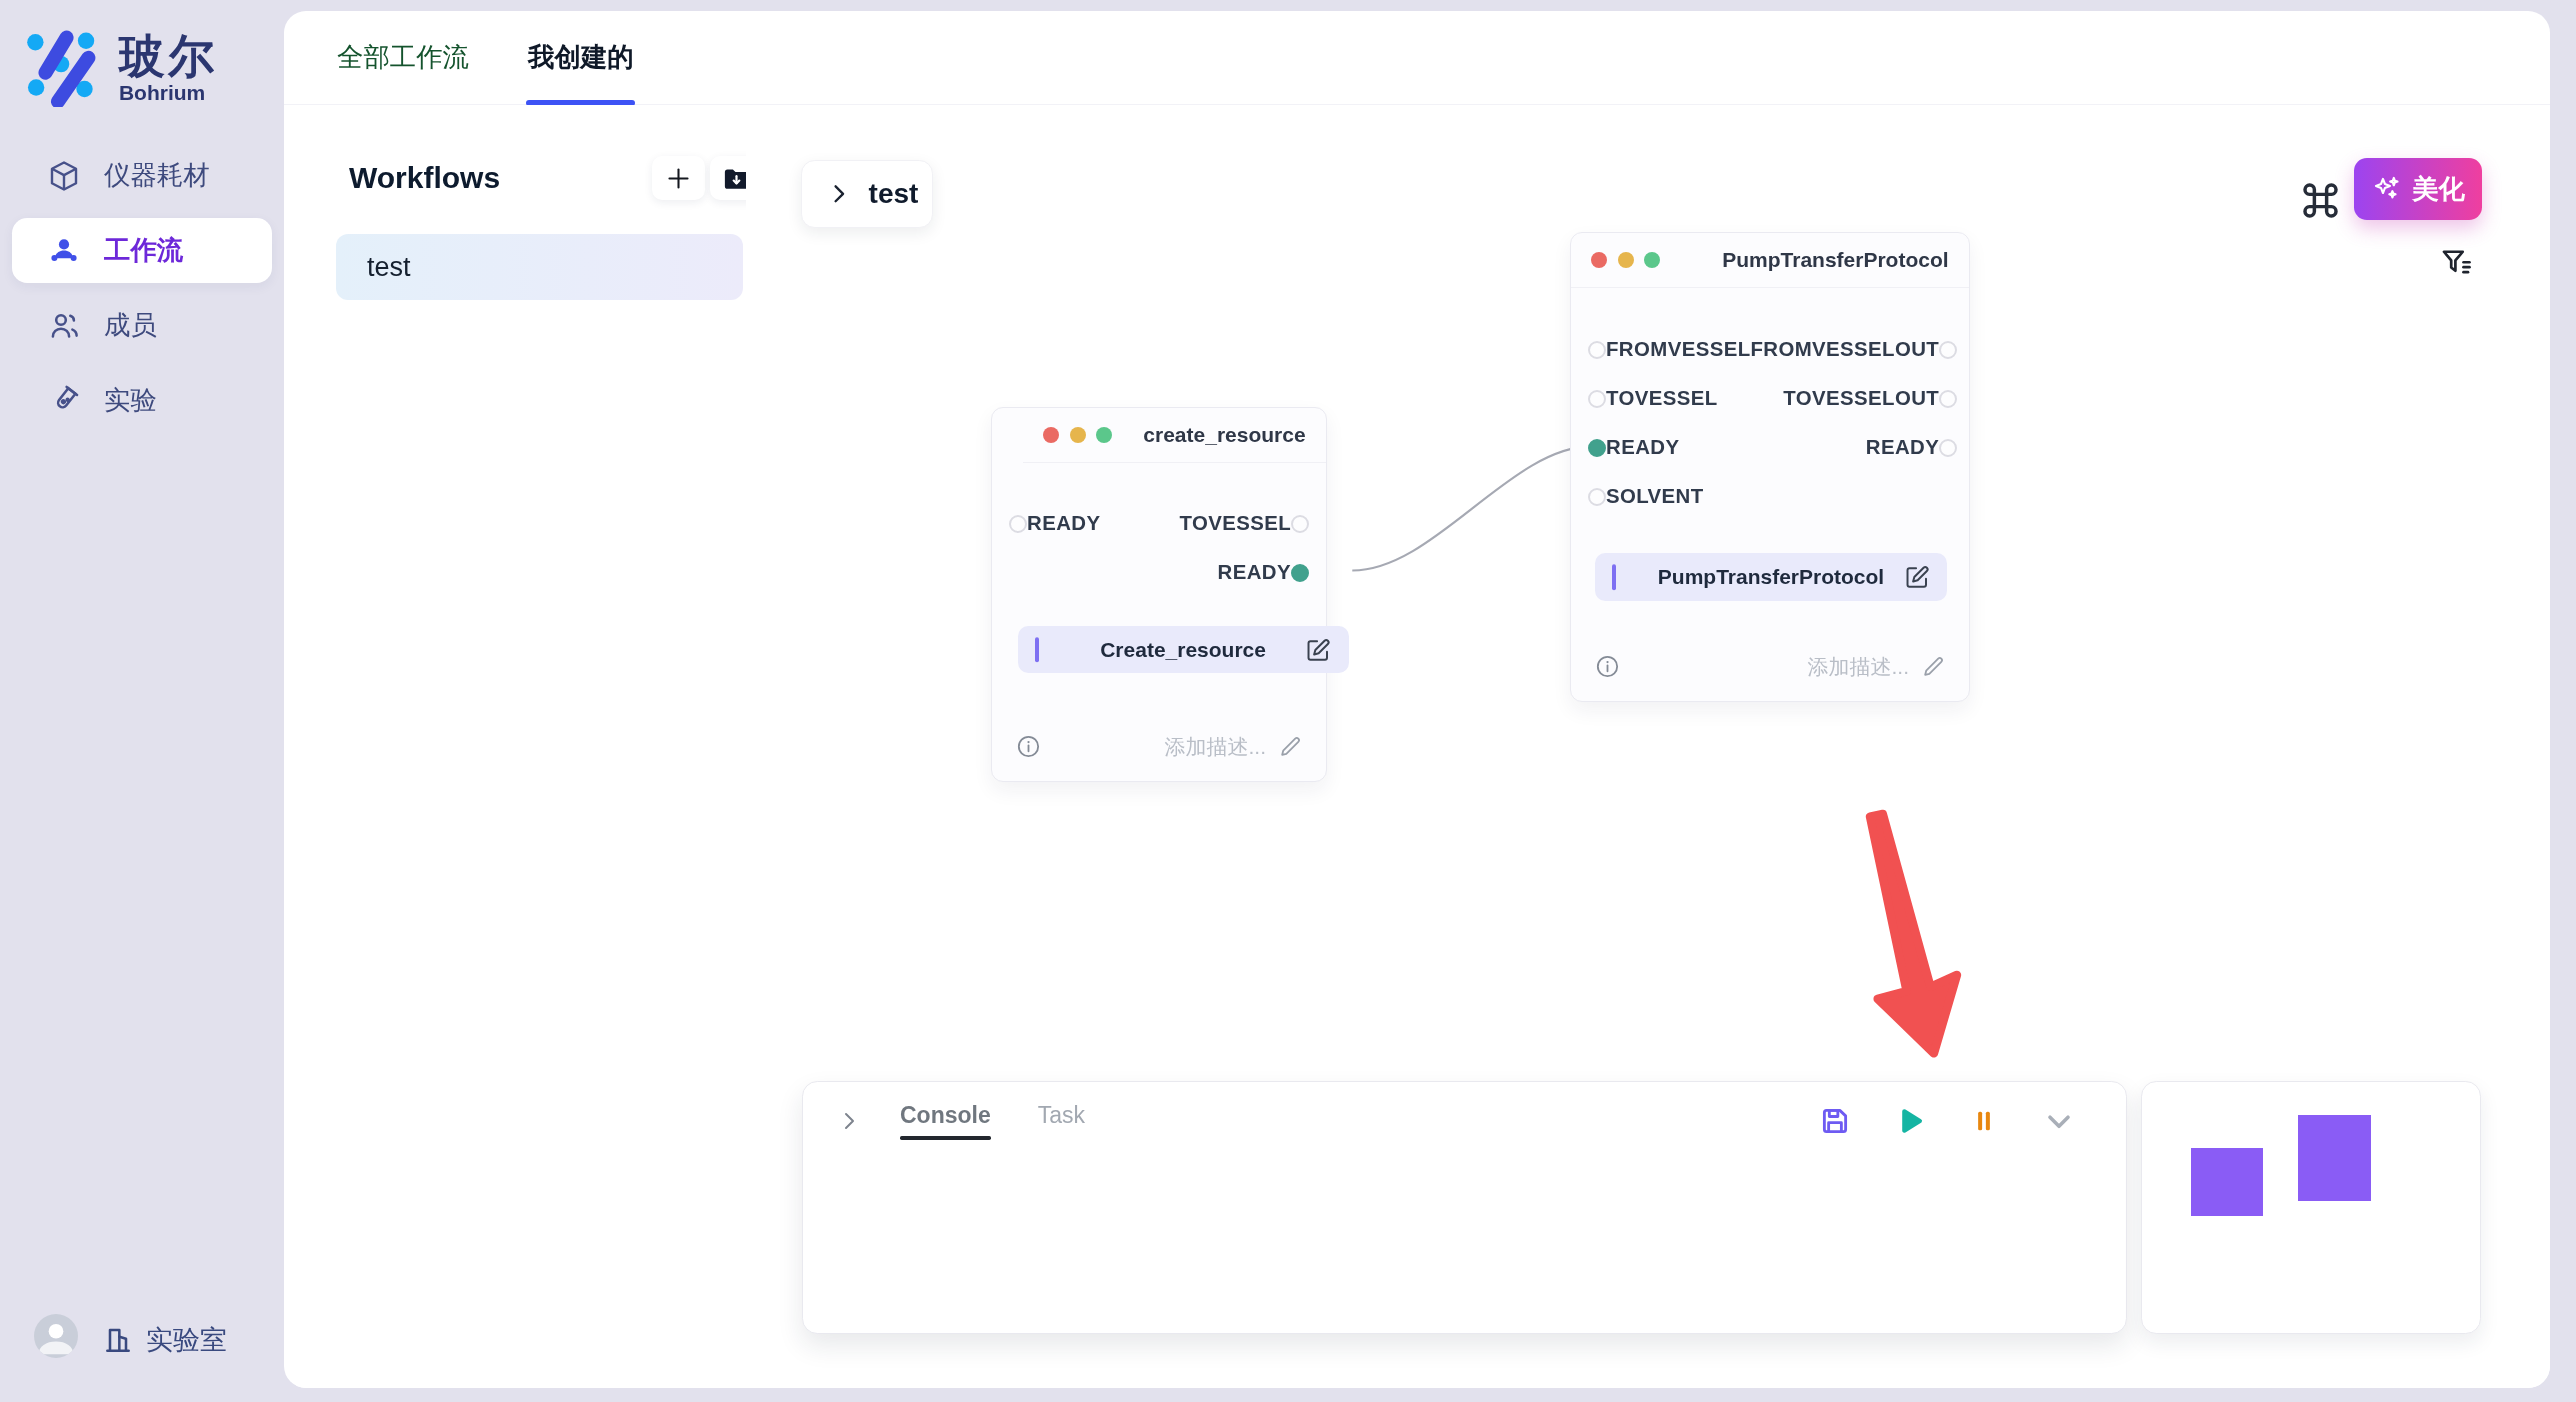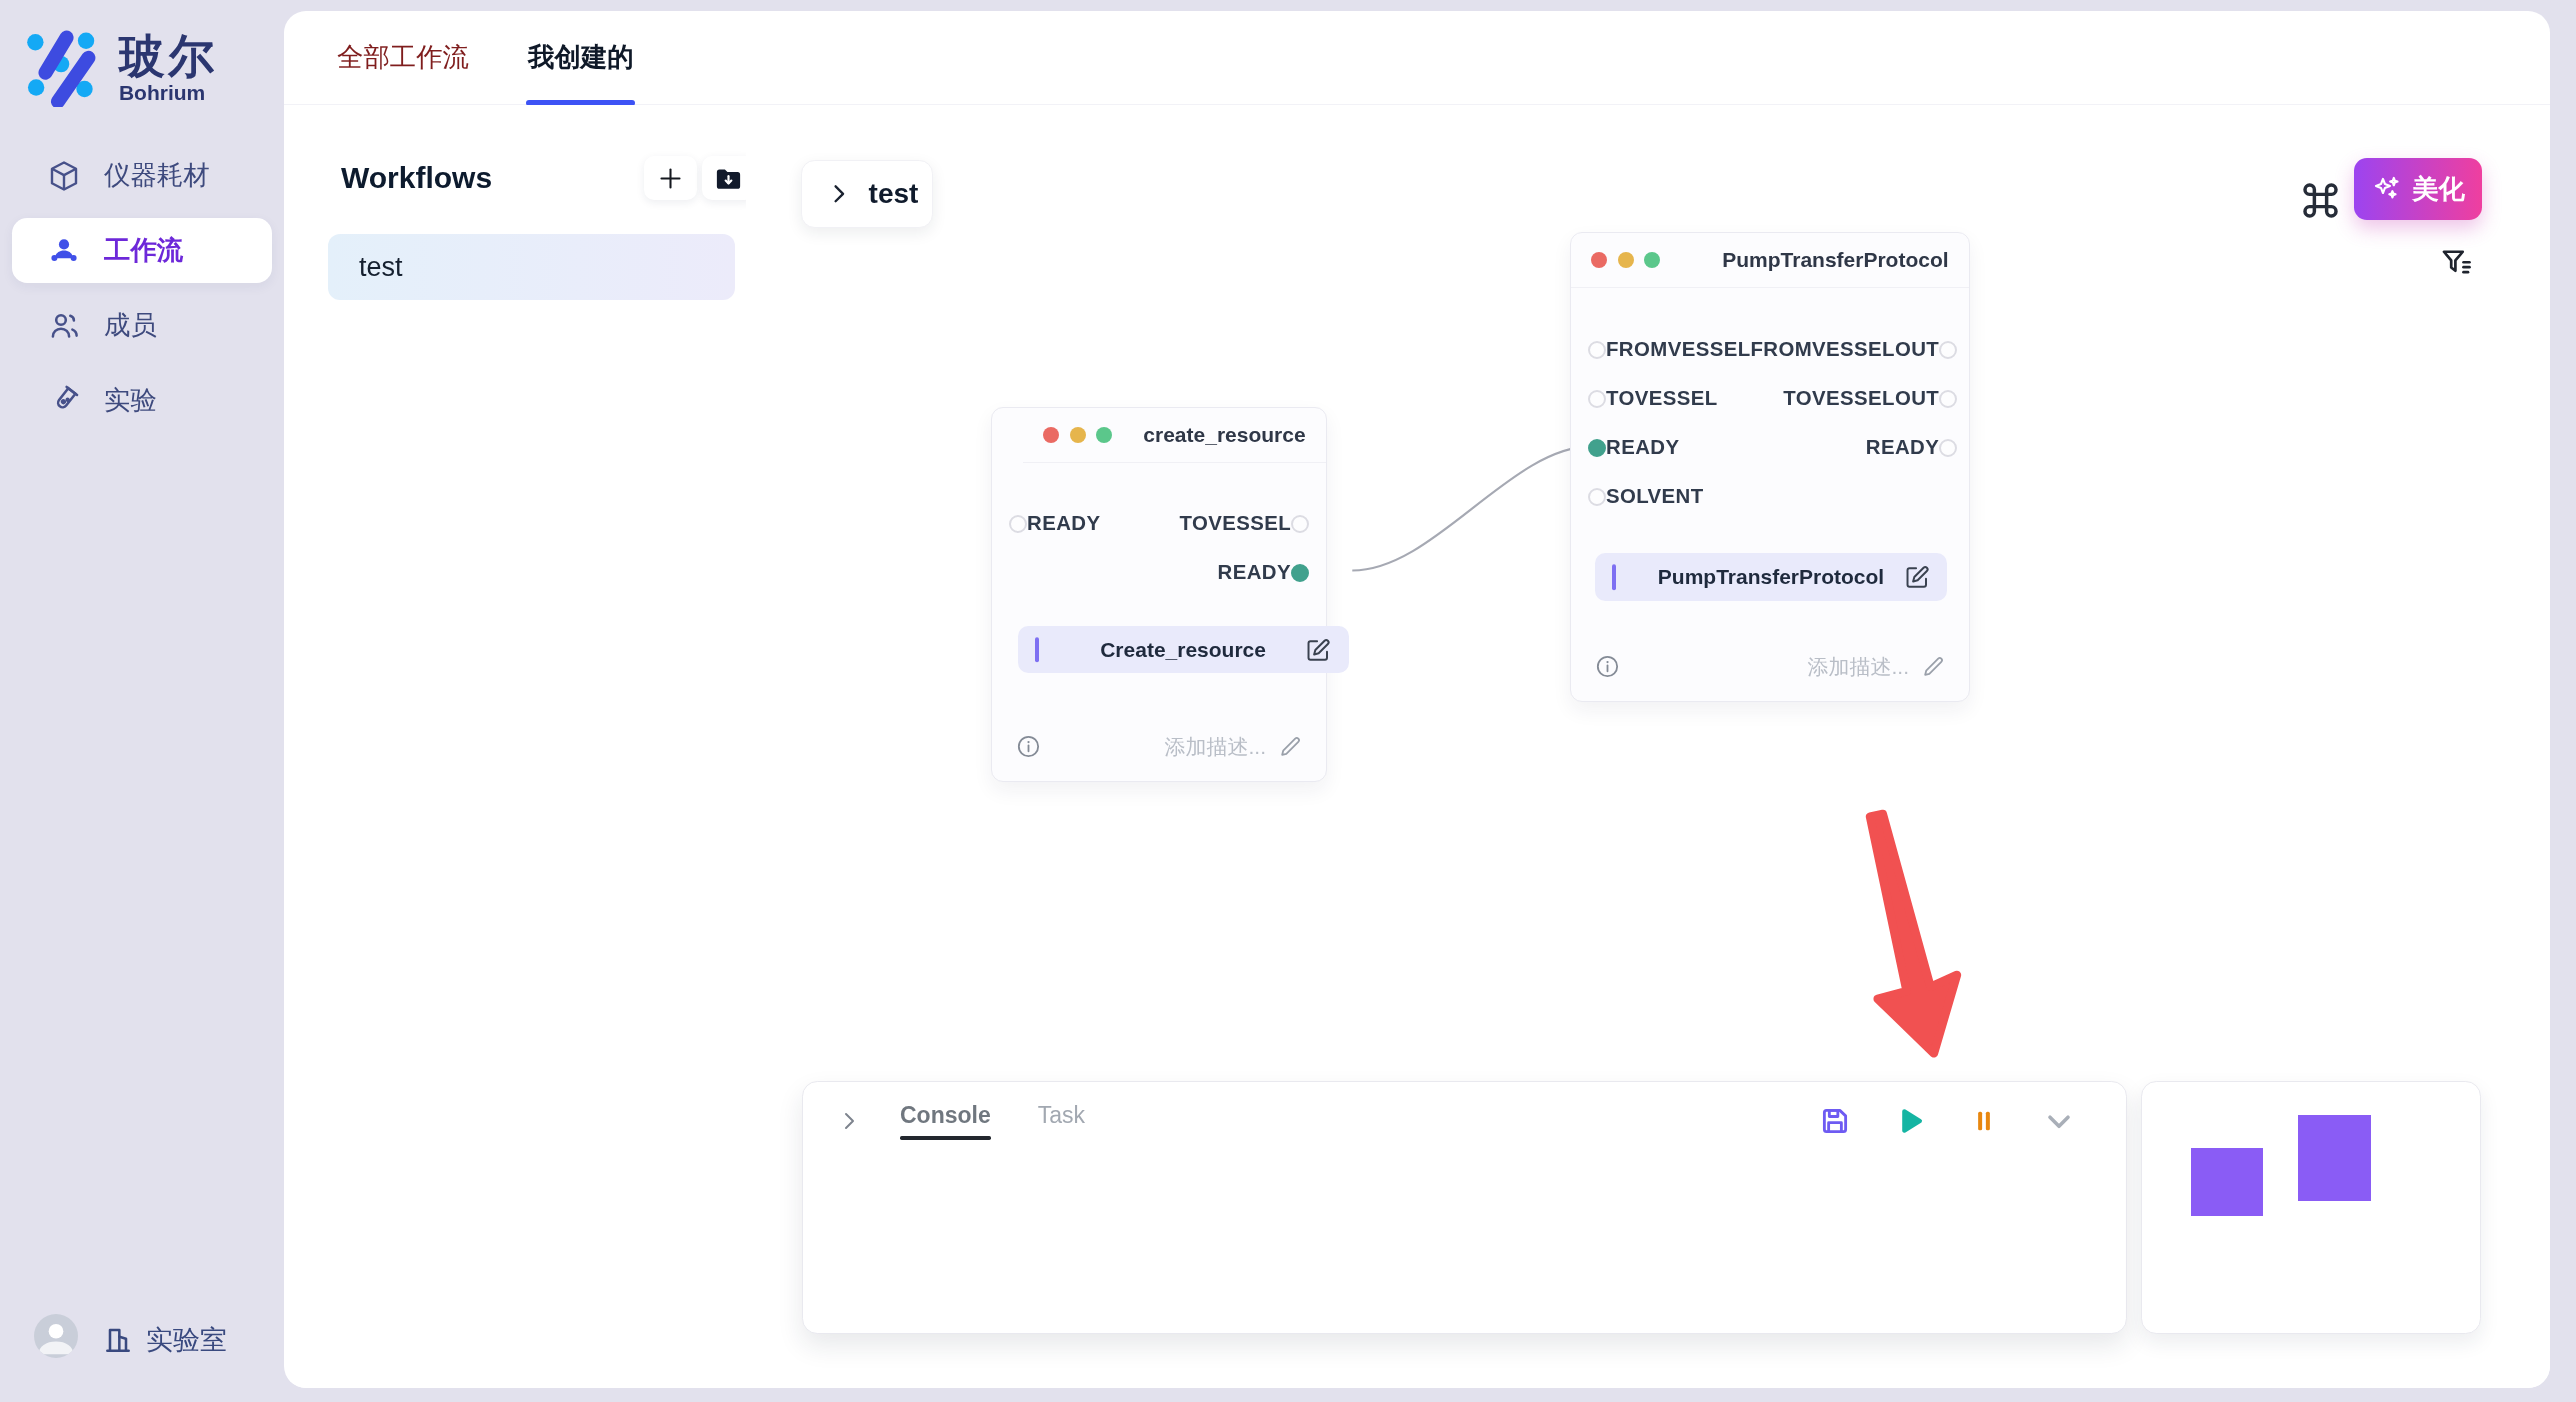--- a/index.html
+++ b/index.html
@@ -21,27 +21,27 @@
   .nav-item.active { background:#FFFFFF; box-shadow:0 3.4px 12px rgba(40,50,100,.06); height:65px; margin:5.1px 12px; }
   .nav-item.active .lbl { color:#6d28d9; font-weight:bold; }
   .side-footer { position:absolute; left:34px; bottom:44px; display:flex; align-items:flex-end; gap:24px; }
   .avatar { width:44px; height:44px; border-radius:50%; background:#C9CED9; overflow:hidden; position:relative; }
   .lab { display:flex; align-items:center; gap:12px; }
   .lab .lbl { font-size:27px; color:#39497F; }
 
   
   .content { position:absolute; left:284px; top:11px; width:2266px; height:1377px; background:#FFFFFF; border-radius:22px; overflow:hidden; }
   .tabbar { position:absolute; left:0; top:0; width:100%; height:94px; border-bottom:1.7px solid #F2F2F7; }
-  .tab { position:absolute; top:0; height:92px; display:flex; align-items:center; font-size:26.4px; color:#7f1d1d; cursor:pointer; }
+  .tab { position:absolute; top:0; height:92px; display:flex; align-items:center; font-size:26.4px; color:#14532d; cursor:pointer; }
   .tab.t0 { left:53px; }
   .tab.t1 { left:244px; font-weight:bold; color:#0F1928; }
   .tab.t1::after { content:""; position:absolute; left:-1.7px; right:-1.7px; bottom:-2.6px; height:6px; border-radius:3.4px; background:#3D53F5; }
 
   
-  .listpanel { position:absolute; left:4px; top:94px; bottom:0; width:502px; border-right:1.7px solid #ECEDF2; background:#fff; }
+  .listpanel { position:absolute; left:12px; top:94px; bottom:0; width:502px; border-right:1.7px solid #ECEDF2; background:#fff; }
   .listpanel-head { position:absolute; left:53px; right:34px; top:51px; display:flex; align-items:center; }
   .listpanel-title { font-size:30px; font-weight:bold; color:#0D1B2E; }
   .iconbtn { width:53px; height:44px; background:#fff; border:none; border-radius:10.2px; box-shadow:0 2.6px 8.5px rgba(30,40,80,.08); display:flex; align-items:center; justify-content:center; cursor:pointer; }
   .head-btns { margin-left:auto; display:flex; gap:5.1px; }
   .wf-item { position:absolute; left:40px; top:129px; width:407px; height:66px; border-radius:12px; display:flex; align-items:center; padding-left:31px; background:linear-gradient(90deg,#E4F0FA 0%,#ECEBFA 100%); cursor:pointer; }
   .wf-item .lbl { font-size:27px; color:#15202F; }
 
   
   .canvas { position:absolute; left:462px; top:94px; right:0; bottom:0; background:#FFFFFF; }
   .overlay-svg { position:absolute; left:0; top:0; width:2266px; height:1377px; pointer-events:none; }

